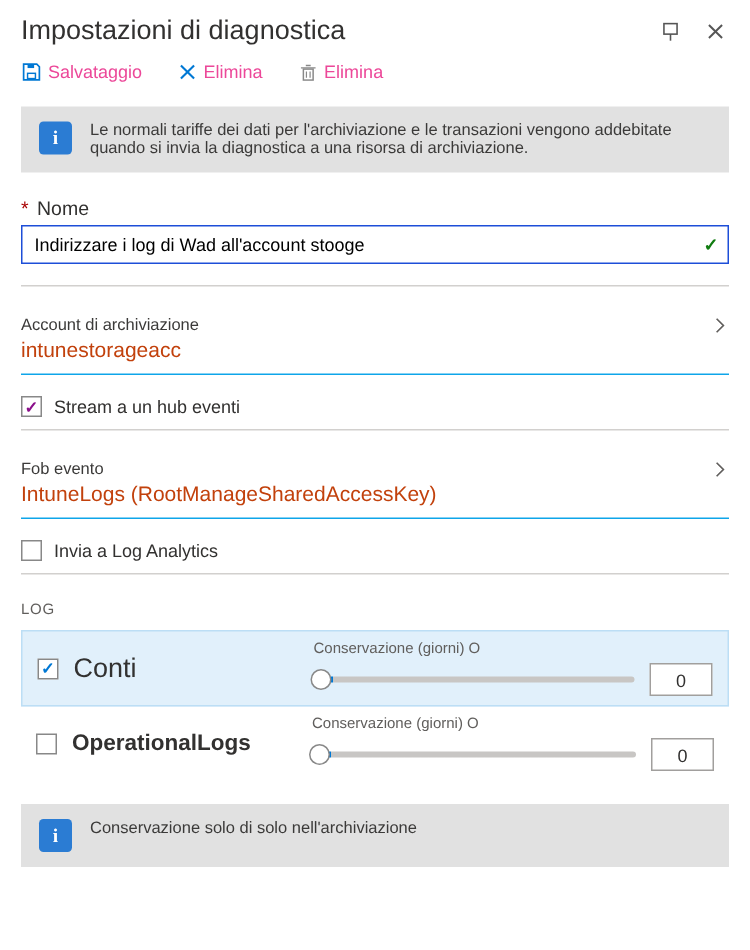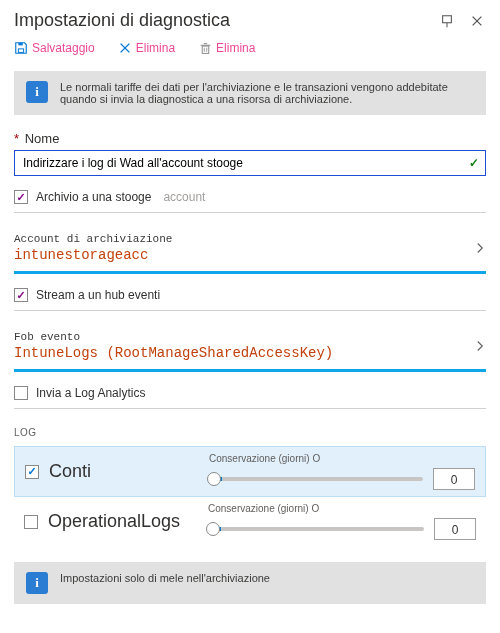--- a/index.html
+++ b/index.html
@@ -103,26 +103,25 @@
     color: #8a0e8a;
     font-weight: bold;
     cursor: pointer;
     background:#fff;
   }
   .chk.checked::after { content: "✓"; }
   .chk-row .lbl { font-size:12px; }
   .chk-row .hint { color:#a19f9d; margin-left:4px; }
   .hr { border-bottom: 1px solid #d2d0ce; margin: 8px 0 14px 0; }
   .picker {
-    display: flex; align-items: center; justify-content: space-between;
-    border-bottom: 3px solid #0ea5e9;
+    display: flex; justify-content: space-between;
+    border-bottom: 1px solid #0ea5e9;
     padding: 6px 0 8px 0;
     margin-bottom: 14px;
     cursor: pointer;
-    font-family: Liberation Mono, monospace;
   }
   .picker .p-left { display:flex; flex-direction:column; gap:2px; }
   .picker .p-label { font-size: 11px; color: #3b3a39; }
   .picker .p-value { font-size: 14px; color: #c2410c; }
   .picker .chev { color:#605e5c; }
 
   .section-hdr {
     font-size: 10px;
     color: #605e5c;
     letter-spacing: 0.5px;
@@ -233,25 +232,20 @@
 
   <div class="label-row">
     <span class="req-star">*</span>
     <span>Nome</span>
   </div>
   <div class="text-input-wrap">
     <input class="text-input" value="Indirizzare i log di Wad all'account stooge" style="">
     <span class="check-ic">✓</span>
   </div>
 
-  <div class="chk-row">
-    <span class="chk checked"></span>
-    <span class="lbl">Archivio a una stooge</span>
-    <span class="hint">account</span>
-  </div>
   <div class="hr"></div>
 
   <div class="picker">
     <div class="p-left">
       <span class="p-label">Account di archiviazione</span>
       <span class="p-value">intunestorageacc</span>
     </div>
     <span class="chev">
       <svg viewBox="0 0 16 16" width="12" height="12">
           <polyline points="5,2 11,8 5,14" fill="none" stroke="#605e5c" stroke-width="1.5"></polyline>
@@ -294,30 +288,30 @@
         <div class="slider">
             <div class="thumb"></div>
           </div>
         <div class="slider-val">0</div>
       </div>
     </div>
   </div>
 
   <div class="log-row">
     <span class="chk"></span>
-    <span class="log-name" style="font-size:18px;">OperationalLogs</span>
+    <span class="log-name" style="font-size:15px;font-weight:bold;">OperationalLogs</span>
     <div class="log-right">
       <span class="ret-lbl">Conservazione (giorni) O</span>
       <div class="slider-row">
         <div class="slider">
             <div class="thumb"></div>
           </div>
         <div class="slider-val">0</div>
       </div>
     </div>
   </div>
 
   <div class="info-box" style="margin-top:16px;margin-bottom:0;">
     <div class="info-icon">i</div>
-    <div>Impostazioni solo di mele nell'archiviazione</div>
+    <div>Conservazione solo di solo nell'archiviazione</div>
   </div>
 
 </div>
 
 </body></html>

